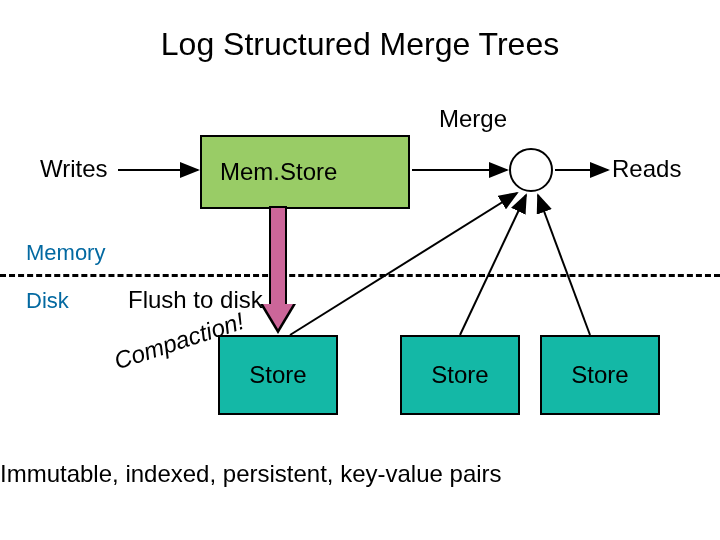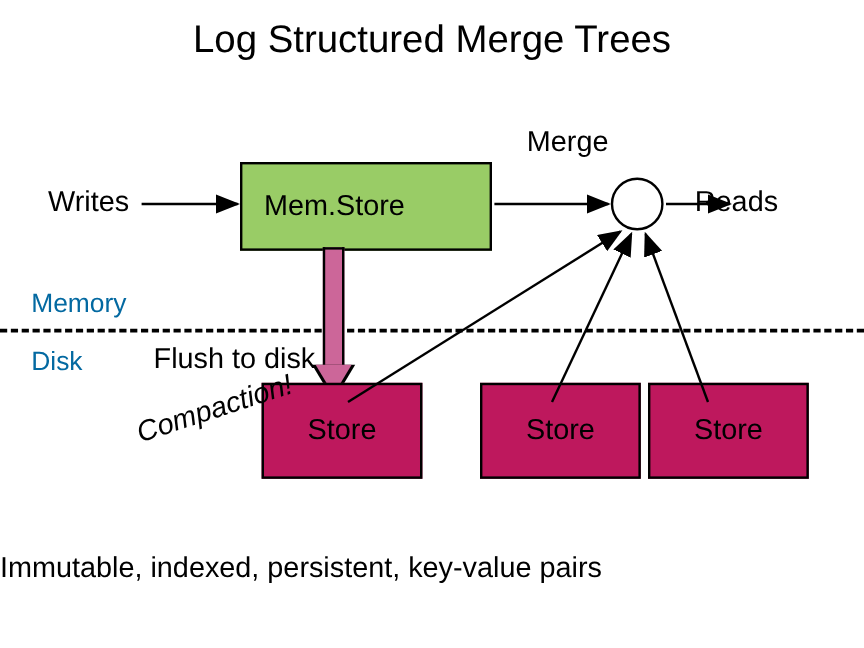--- a/index.html
+++ b/index.html
@@ -6,21 +6,21 @@
   body {
     width: 720px;
     height: 540px;
     background: #fff;
     font-family: Arial, Helvetica, sans-serif;
     position: relative;
     overflow: hidden;
   }
   .title {
     position: absolute;
-    top: 14px;
+    top: 26px;
     left: 0;
     width: 720px;
     text-align: center;
     font-size: 32px;
     color: #000;
   }
   .label {
     position: absolute;
     font-size: 24px;
     color: #000;
@@ -51,24 +51,24 @@
     left: 509px;
     top: 148px;
     width: 44px;
     height: 44px;
     border-radius: 50%;
     border: 2px solid #000;
     background: #fff;
   }
   .store-box {
     position: absolute;
-    top: 319px;
-    width: 134px;
+    top: 335px;
+    width: 120px;
     height: 80px;
-    background: #be185d;
+    background: #14b8a6;
     border: 2px solid #000;
     display: flex;
     align-items: center;
     justify-content: center;
     font-size: 24px;
   }
   .divider {
     position: absolute;
     left: 0;
     top: 274px;
@@ -139,21 +139,21 @@
   }
 </style>
 </head>
 <body>
 
 <div class="title">Log Structured Merge Trees</div>
 
 <div class="label italic" style="left:439px; top:105px;">Merge</div>
 
 <div class="label" style="left:40px; top:155px;">Writes</div>
-<div class="label" style="left:579px; top:155px;">Reads</div>
+<div class="label" style="left:612px; top:155px;">Reads</div>
 
 <div class="memstore-box">
   <span>Mem.Store</span>
 </div>
 
 <div class="merge-circle"></div>
 
 <div class="label-small" style="left:26px; top:240px;">Memory</div>
 <div class="divider"></div>
 <div class="label-small" style="left:26px; top:288px;">Disk</div>

